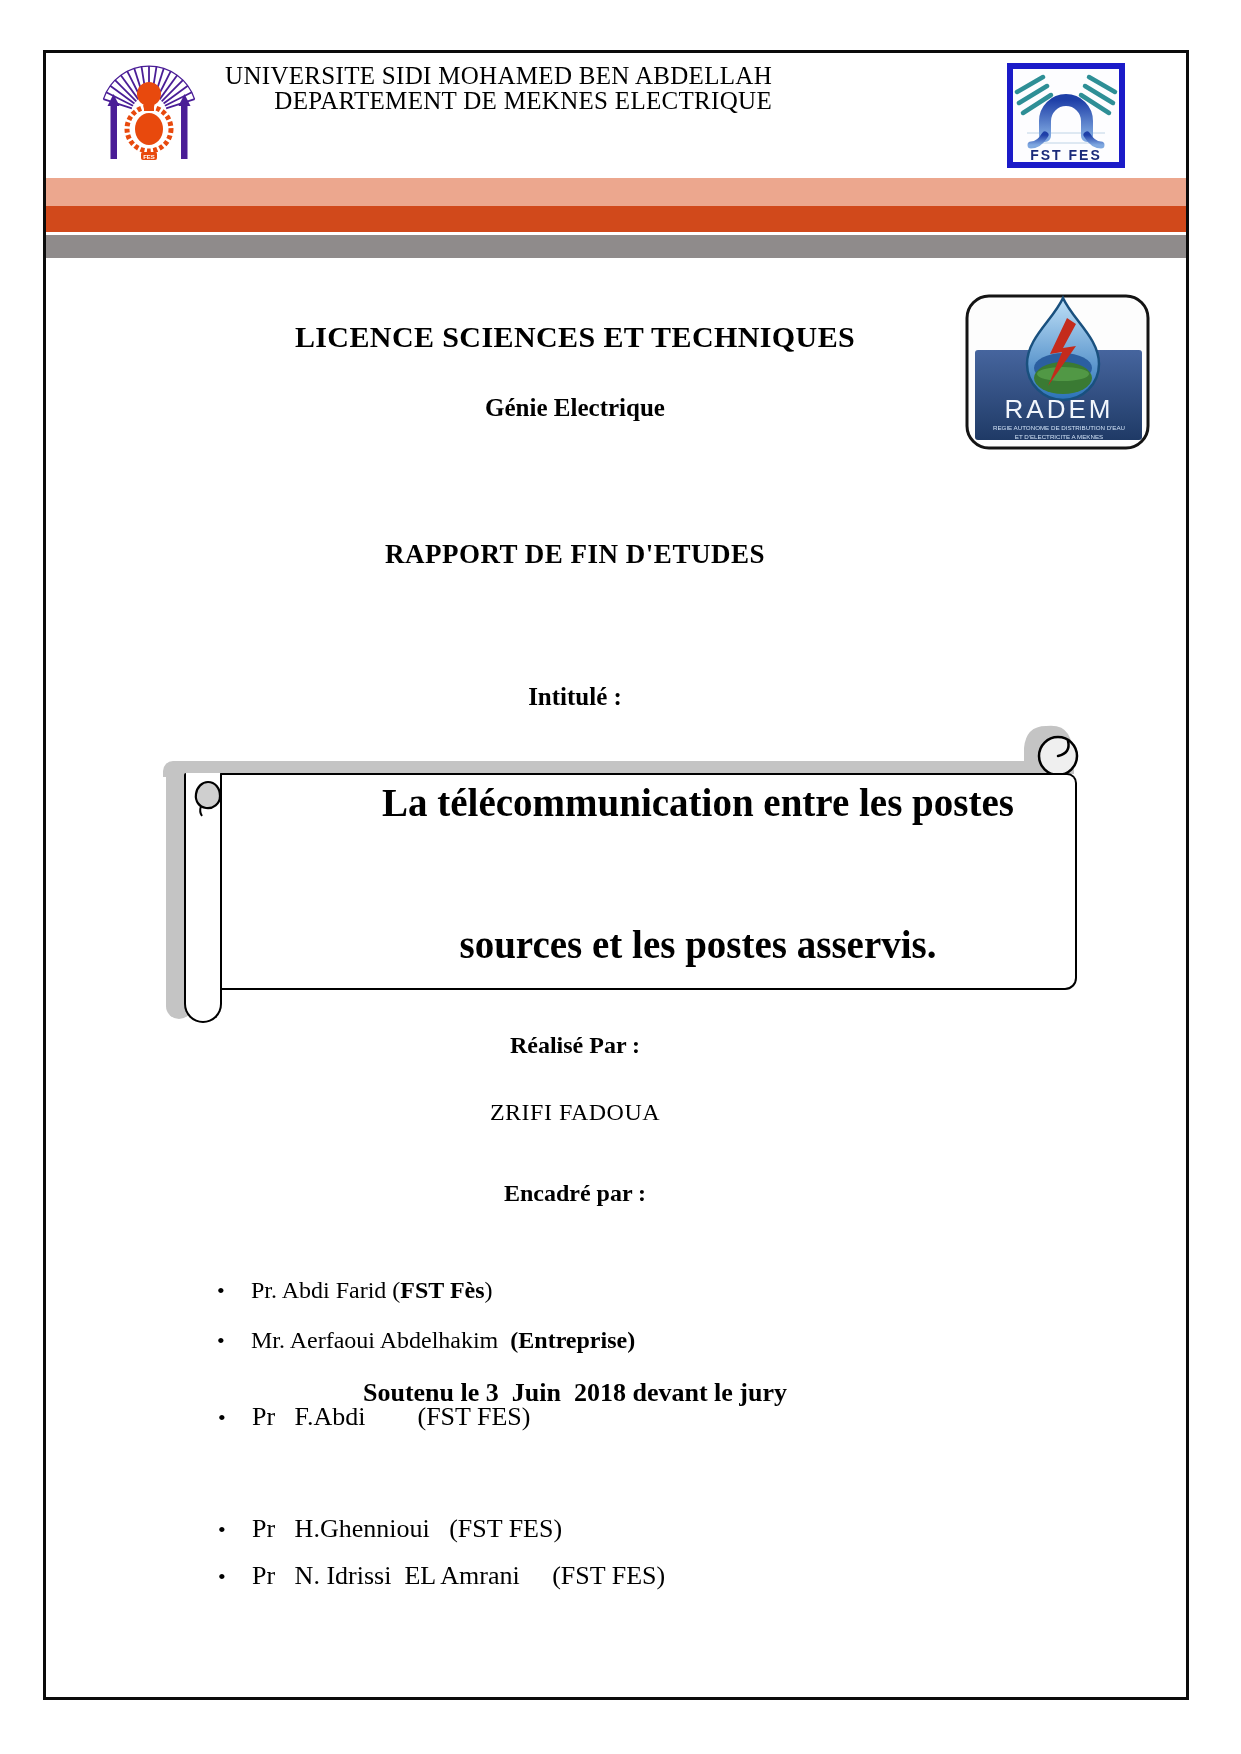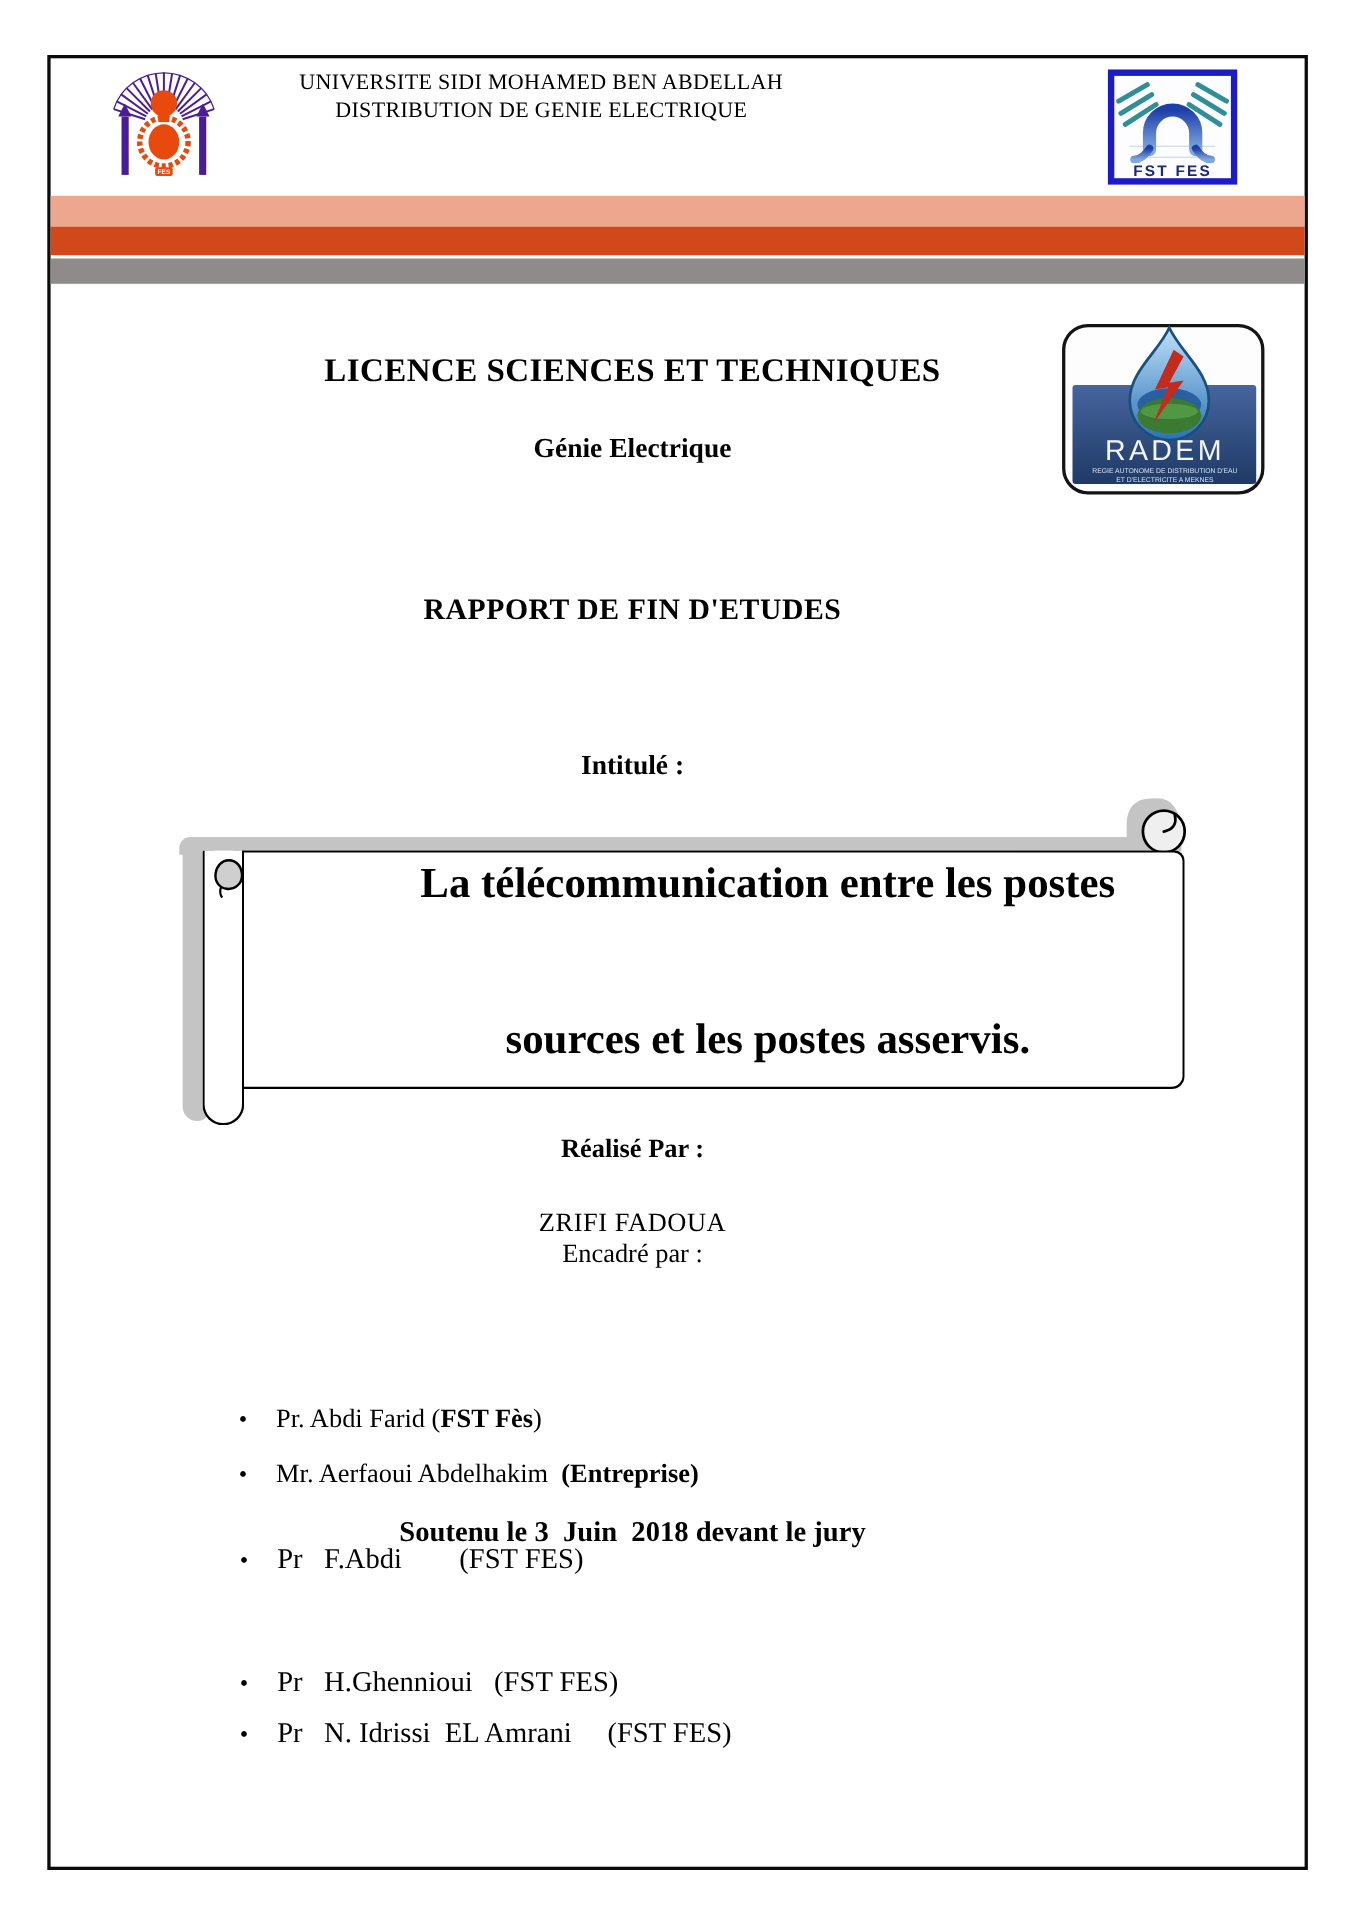--- a/index.html
+++ b/index.html
@@ -7,33 +7,33 @@
     width:1241px;height:1754px;position:relative;background:#ffffff;
     font-family:"Liberation Serif","DejaVu Serif",serif;color:#000;
     overflow:hidden;
   }
   .abs{position:absolute;}
   .page-frame{
     left:43px;top:50px;width:1146px;height:1650px;
     border:3px solid #0b0b0b;box-sizing:border-box;background:#fff;
   }
   .center-col{left:40px;width:1070px;text-align:center;}
-  .hdr-text{left:212px;top:63px;width:560px;text-align:center;
-    font-size:20px;line-height:25px;letter-spacing:.3px;}
+  .hdr-text{left:212px;top:63px;width:560px;text-align:right;
+    font-size:25px;line-height:25px;letter-spacing:.3px;}
   .stripe{left:46px;width:1140px;}
   .b-salmon{top:178px;height:28px;background:#ECA78E;}
   .b-orange{top:206px;height:26px;background:#D1491B;}
   .b-gray{top:235px;height:23px;background:#8F8B8B;}
   .t-licence{top:320px;font-size:30px;font-weight:bold;letter-spacing:.4px;}
   .t-genie{top:394px;font-size:25px;font-weight:bold;}
   .t-rapport{top:539px;font-size:27px;font-weight:bold;letter-spacing:.5px;}
   .t-intitule{top:683px;font-size:25px;font-weight:bold;}
   .t-realise{top:1032px;font-size:24px;font-weight:bold;}
   .t-author{top:1099px;font-size:24px;letter-spacing:.5px;}
-  .t-encadre{top:1127px;font-size:24px;font-weight:normal;}
+  .t-encadre{top:1180px;font-size:24px;font-weight:bold;}
   .t-soutenu{top:1378px;font-size:26px;font-weight:bold;white-space:pre;}
   
   .scroll-band{left:163px;top:761px;width:900px;height:16px;background:#C4C4C4;
     border-radius:10px 0 0 0;z-index:1;}
   .scroll-left-shadow{left:166px;top:772px;width:26px;height:247px;background:#C4C4C4;
     border-radius:0 0 16px 16px;z-index:1;}
   .scroll-sheet{left:186px;top:773px;width:891px;height:217px;background:#fff;
     border:2px solid #000;border-left:none;border-radius:0 10px 12px 0;
     box-sizing:border-box;z-index:3;}
   .scroll-roll{left:184px;top:773px;width:38px;height:250px;background:#fff;
@@ -95,21 +95,21 @@
       <ellipse cx="49" cy="73" rx="14" ry="16"></ellipse>
       <rect x="41" y="96" width="16" height="8" rx="2"></rect>
     </g>
     <circle cx="49" cy="73" r="22" fill="none" stroke="#E8490D" stroke-width="5" stroke-dasharray="4 2.5"></circle>
     <text x="49" y="102.5" font-size="6" font-weight="bold" fill="#ffffff" text-anchor="middle">FES</text>
   </svg>
 </div>
 
 <div class="abs hdr-text">
   <div>UNIVERSITE SIDI MOHAMED BEN ABDELLAH</div>
-  <div>DISTRIBUTION DE GENIE ELECTRIQUE</div>
+  <div>DEPARTEMENT DE MEKNES ELECTRIQUE</div>
 </div>
 
 <div class="abs" style="left:1007px;top:63px;width:130px;height:105px;z-index:2;">
   <svg width="118" height="105" viewBox="0 0 118 105">
     <defs>
       <linearGradient id="fstgrad" x1="0" y1="0" x2="0" y2="1">
         <stop offset="0" stop-color="#1E3FA8"></stop>
           <stop offset="1" stop-color="#7FA8E0"></stop>
       </linearGradient>
     </defs>

